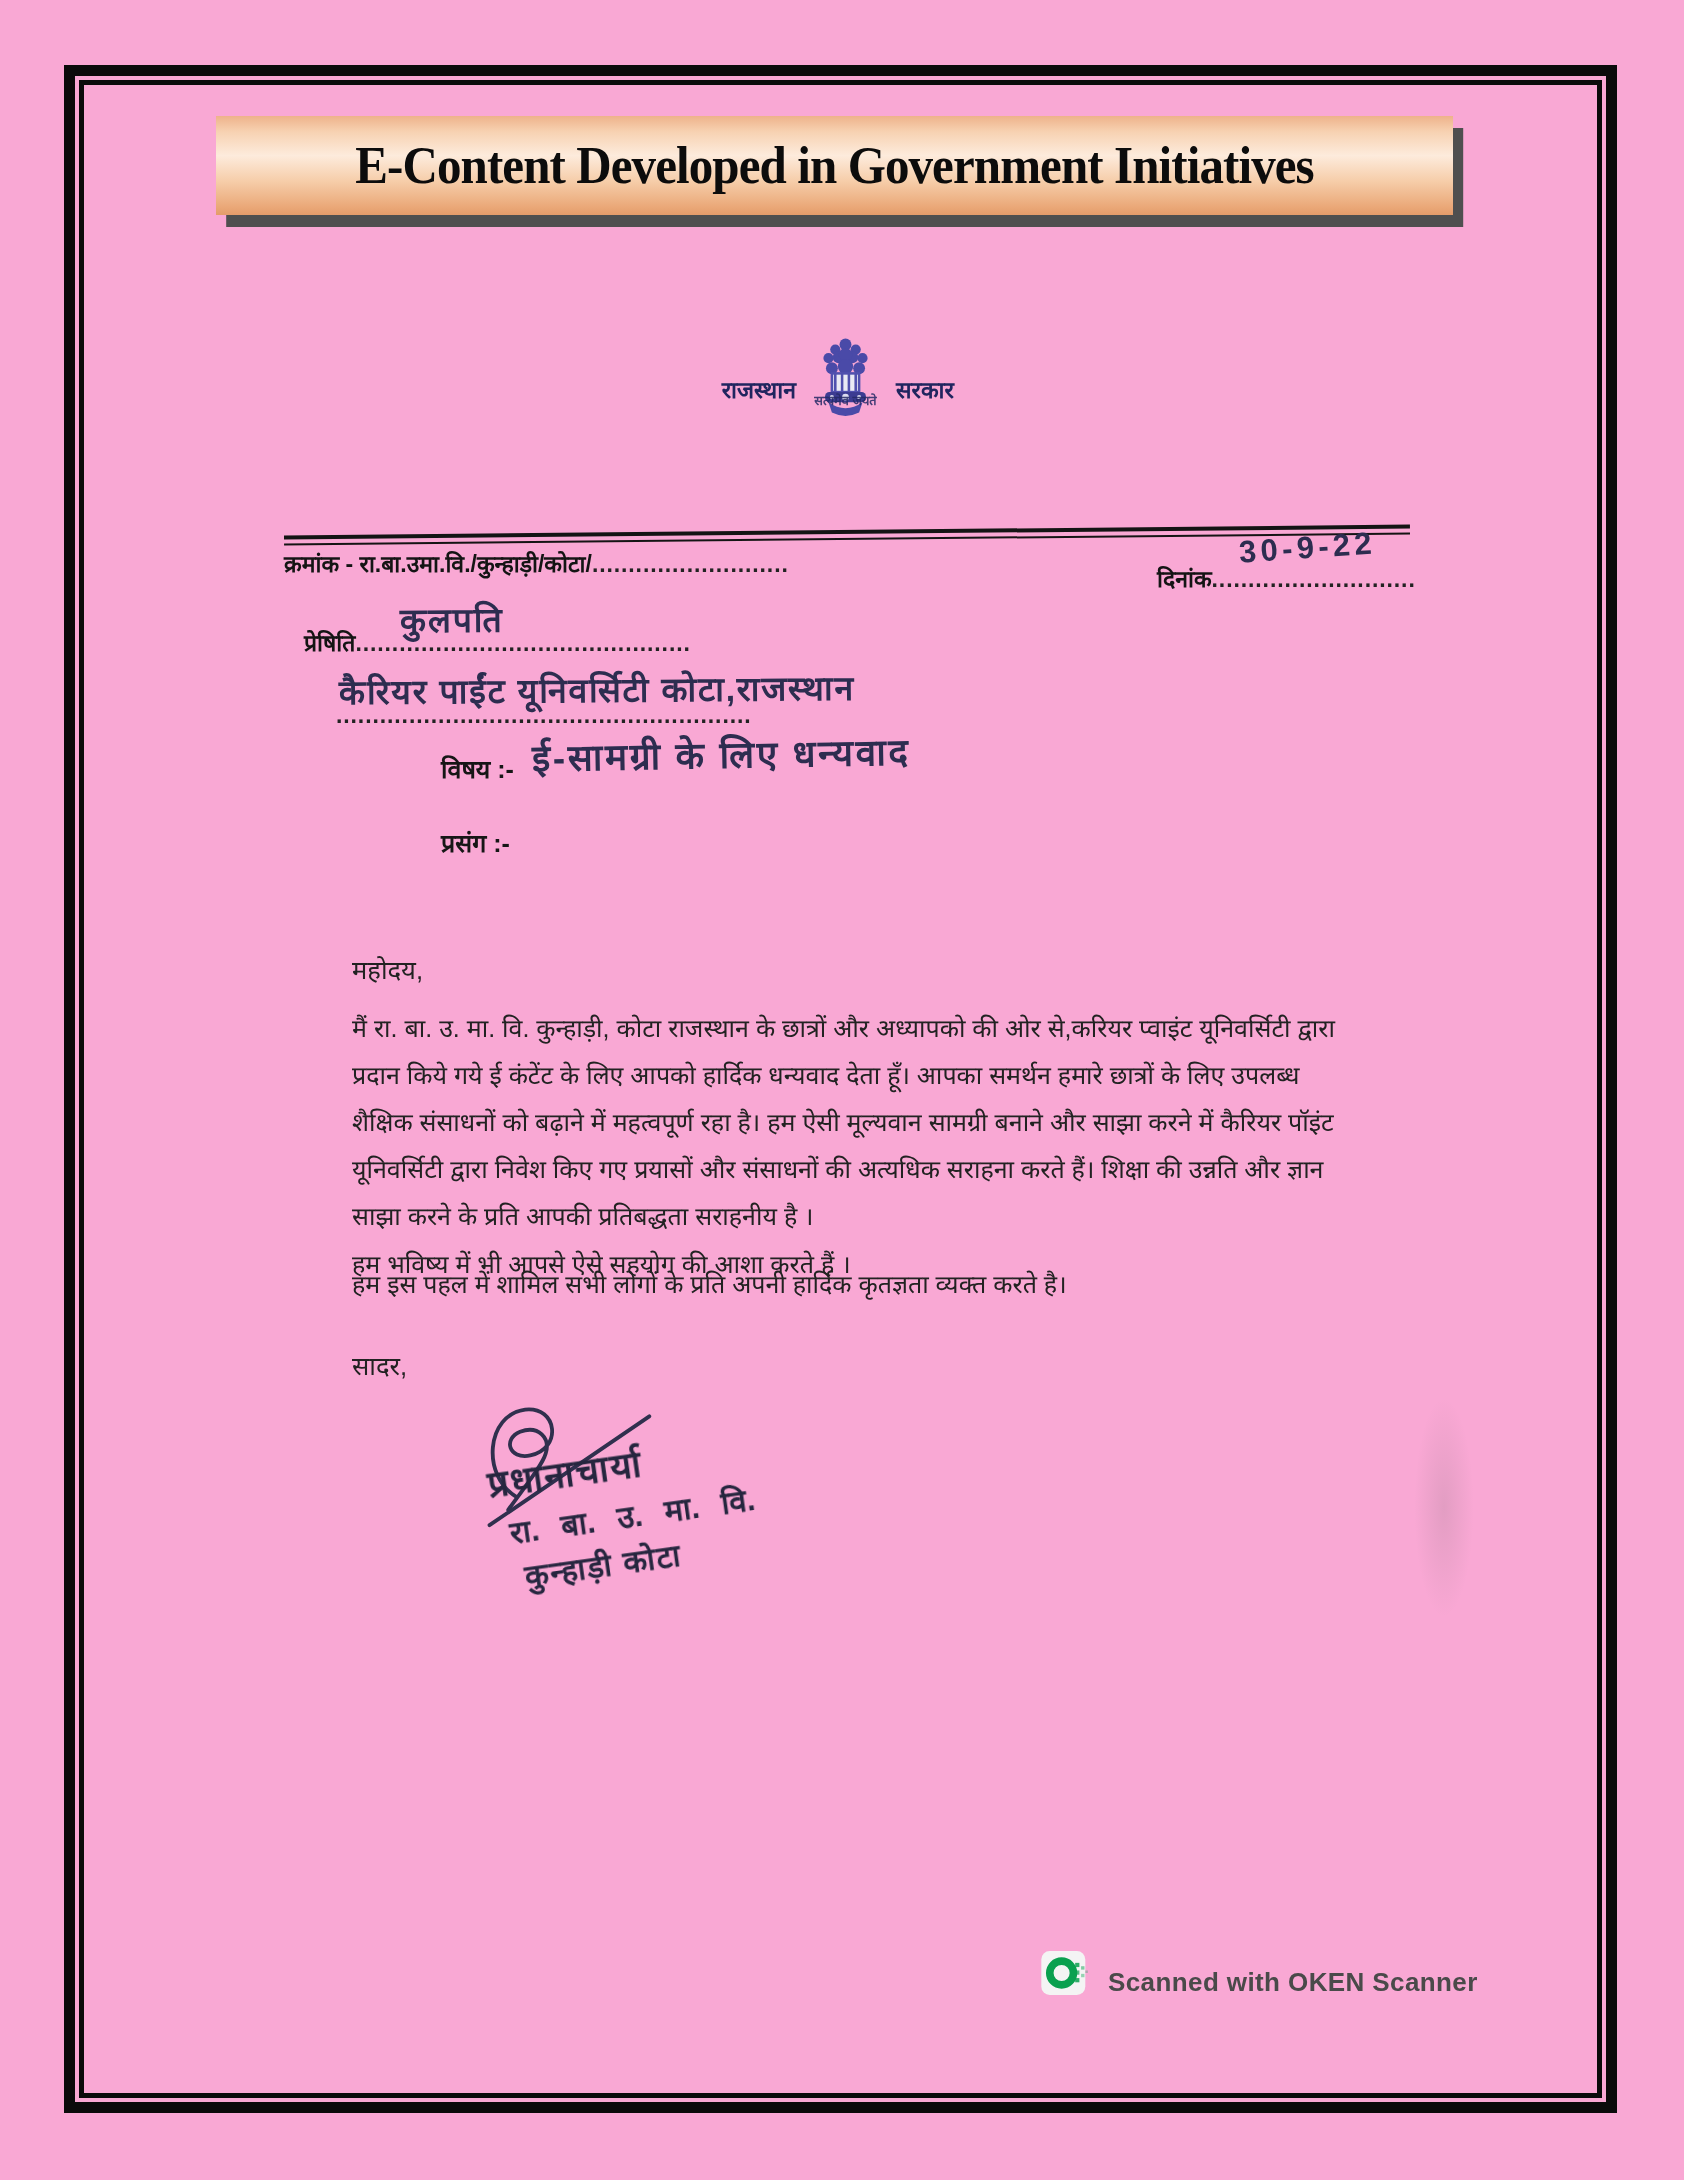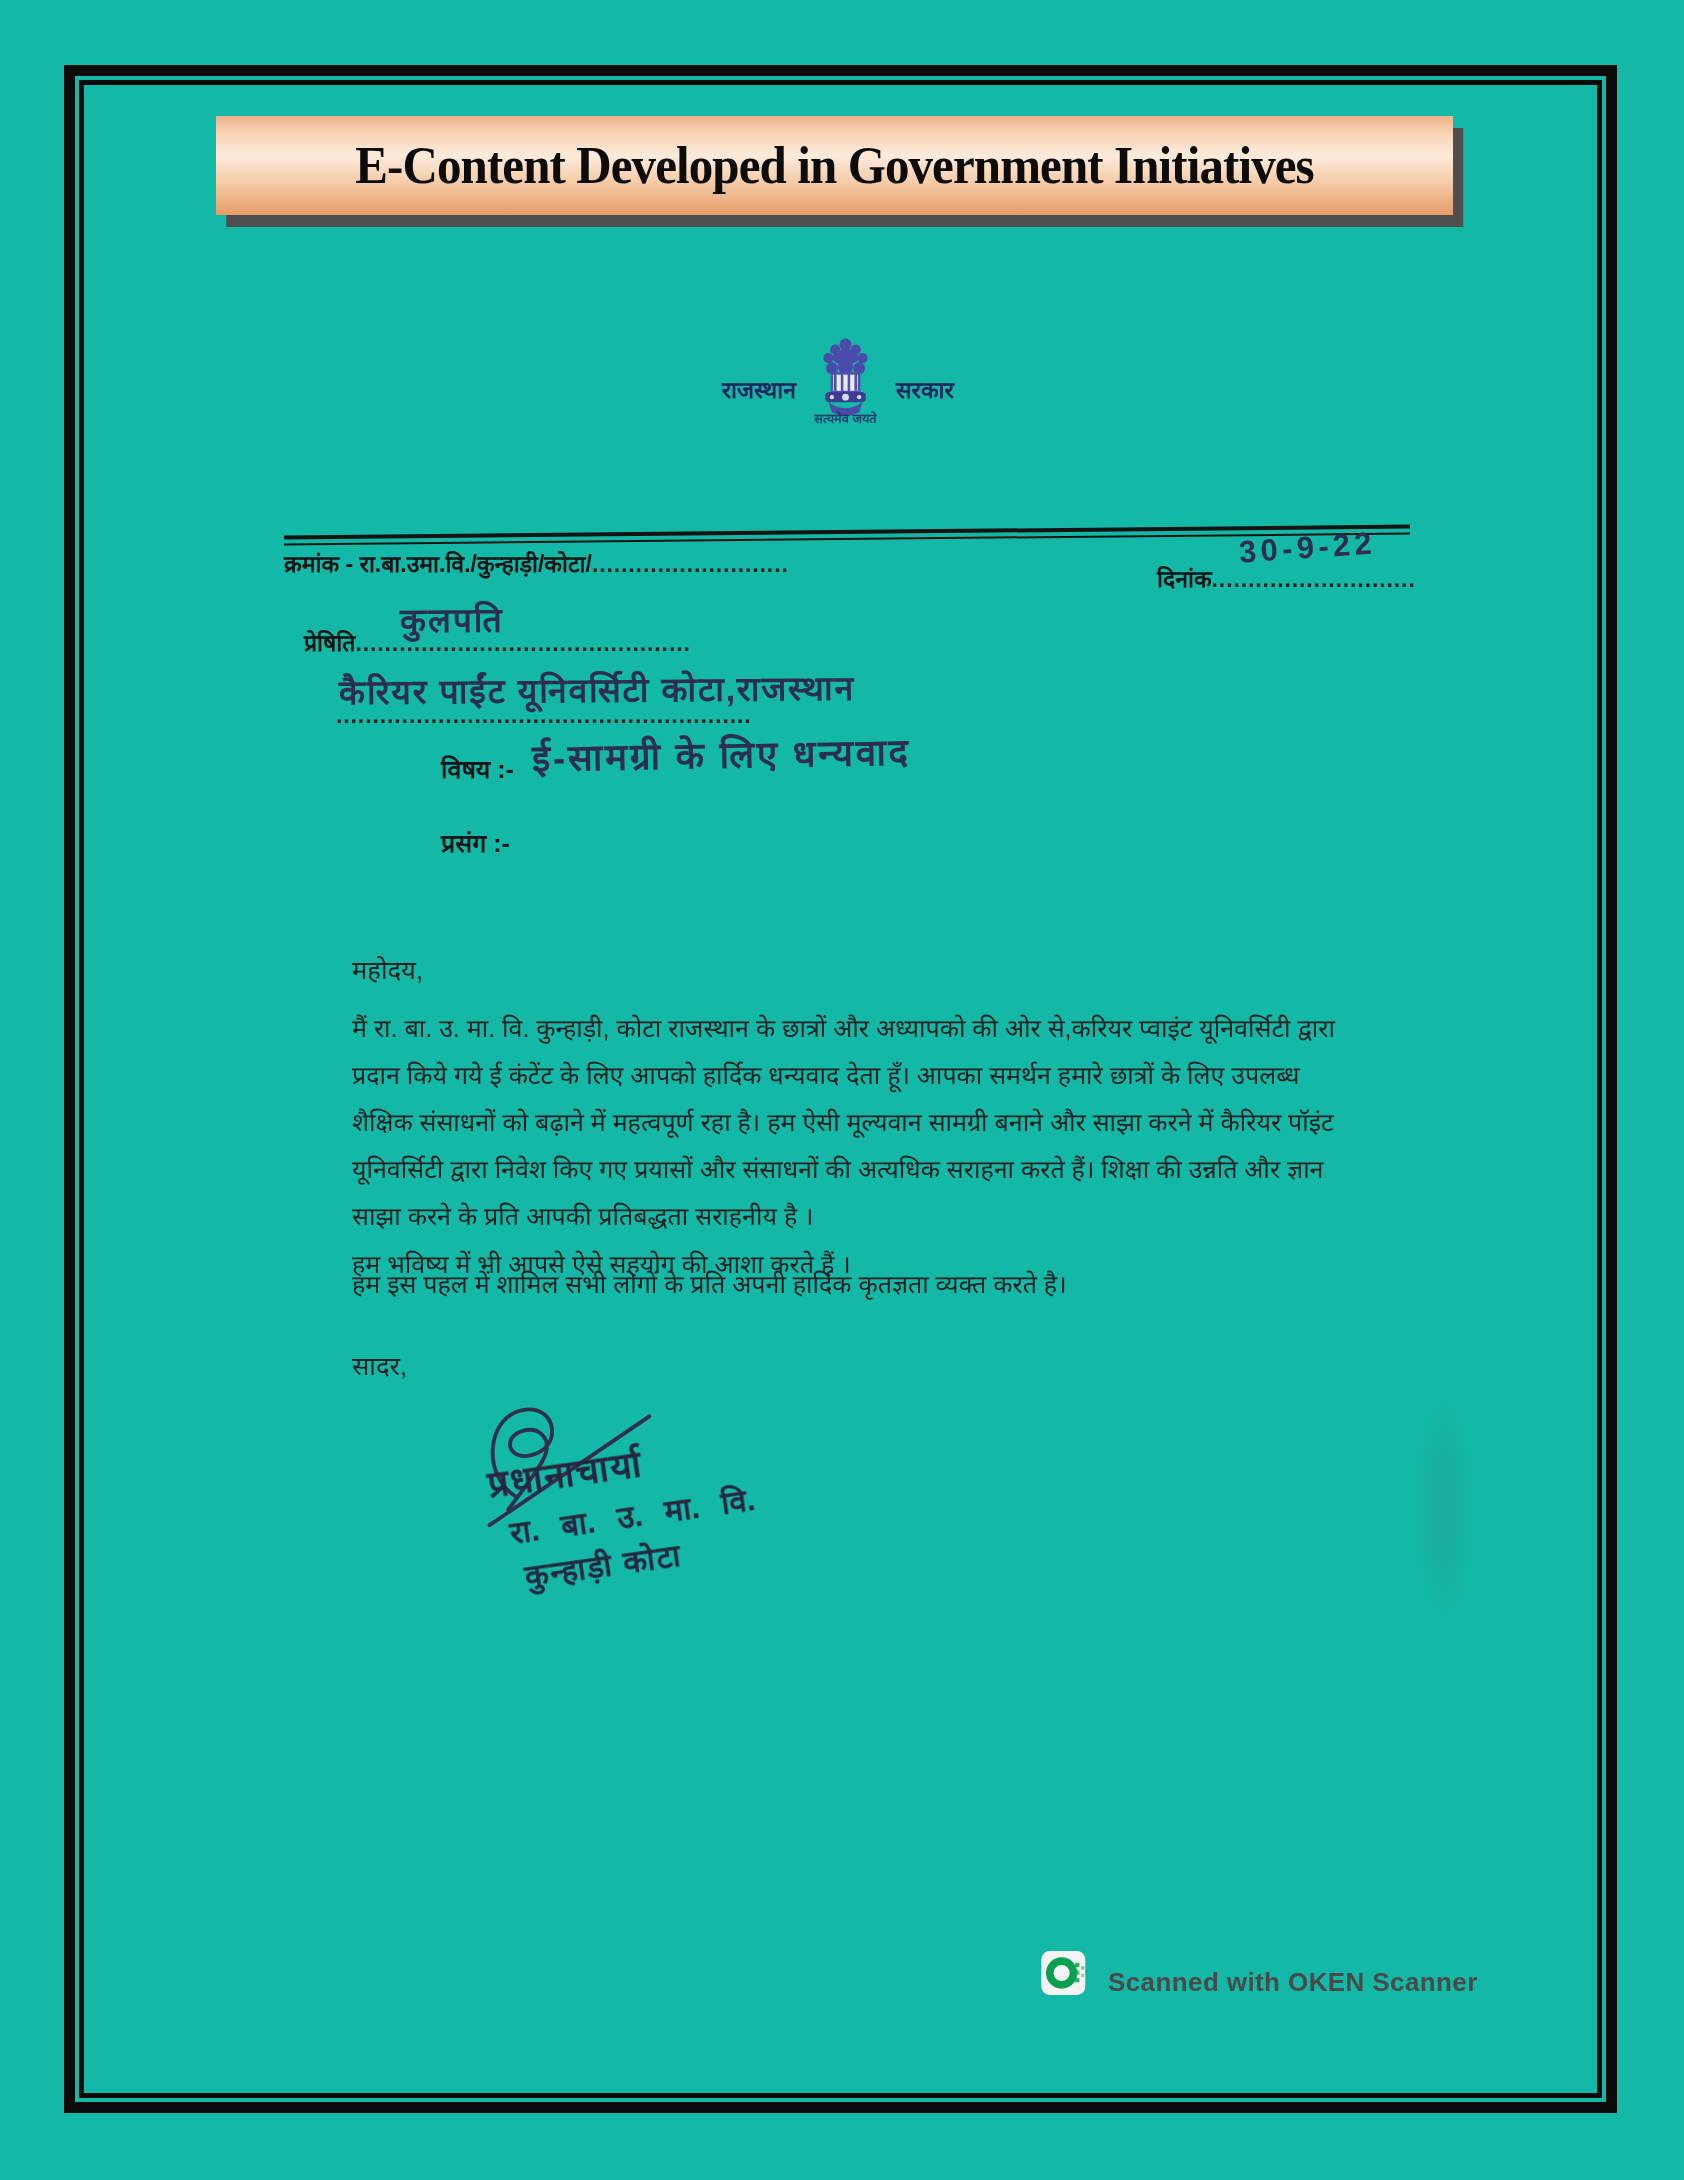--- a/index.html
+++ b/index.html
@@ -1,19 +1,19 @@
 <!DOCTYPE html>
 <html style="font-size:13.6px"><head>
 <meta charset="utf-8">
 <style>
   html,body{margin:0;padding:0;background:#ffffff;}
   .page{
     position:relative;
     width:1685px;height:2181px;
-    background:#14b8a6;
+    background:#f9a8d4;
     font-family:"Liberation Sans",sans-serif;
     overflow:hidden;
   }
   
   .frame{
     position:absolute;left:64px;top:65px;width:1531px;height:2026px;
     border:11px solid #0b0b0b;
   }
   .frame-inner{
     position:absolute;inset:4.3px;
@@ -135,21 +135,21 @@
 
         <rect x="26" y="68" width="48" height="12" rx="5" fill="#3c3c92"></rect>
         <circle cx="50" cy="74" r="4" fill="#dcdcf0"></circle>
         <circle cx="34" cy="74" r="2.5" fill="#dcdcf0"></circle>
           <circle cx="66" cy="74" r="2.5" fill="#dcdcf0"></circle>
 
         <path d="M30 80 Q50 94 70 80 L66 92 Q50 100 34 92 Z" fill="#4a4aa8"></path>
       </svg>
     </div>
     <div class="abs emblem-side" style="left:896px;top:373px;width:136px;text-align:left;">सरकार</div>
-    <div class="abs emblem-motto" style="left:771px;top:409px;width:149px;">सत्यमेव जयते</div>
+    <div class="abs emblem-motto" style="left:771px;top:391px;width:149px;">सत्यमेव जयते</div>
 
 
     <div class="abs double-rule" style="left:284px;top:530px;width:1126px;"></div>
 
     <div class="abs ref-line" style="left:284px;top:547px;text-align:center;">
       <span>क्रमांक - रा.बा.उमा.वि./कुन्हाड़ी/कोटा/</span><span class="dots">...........................</span>
     </div>
     <div class="abs hand hand-date" style="left:1239px;top:530px;">30-9-22</div>
     <div class="abs ref-line" style="left:1157px;top:562px;">
       <span>दिनांक</span><span class="dots">............................</span>

